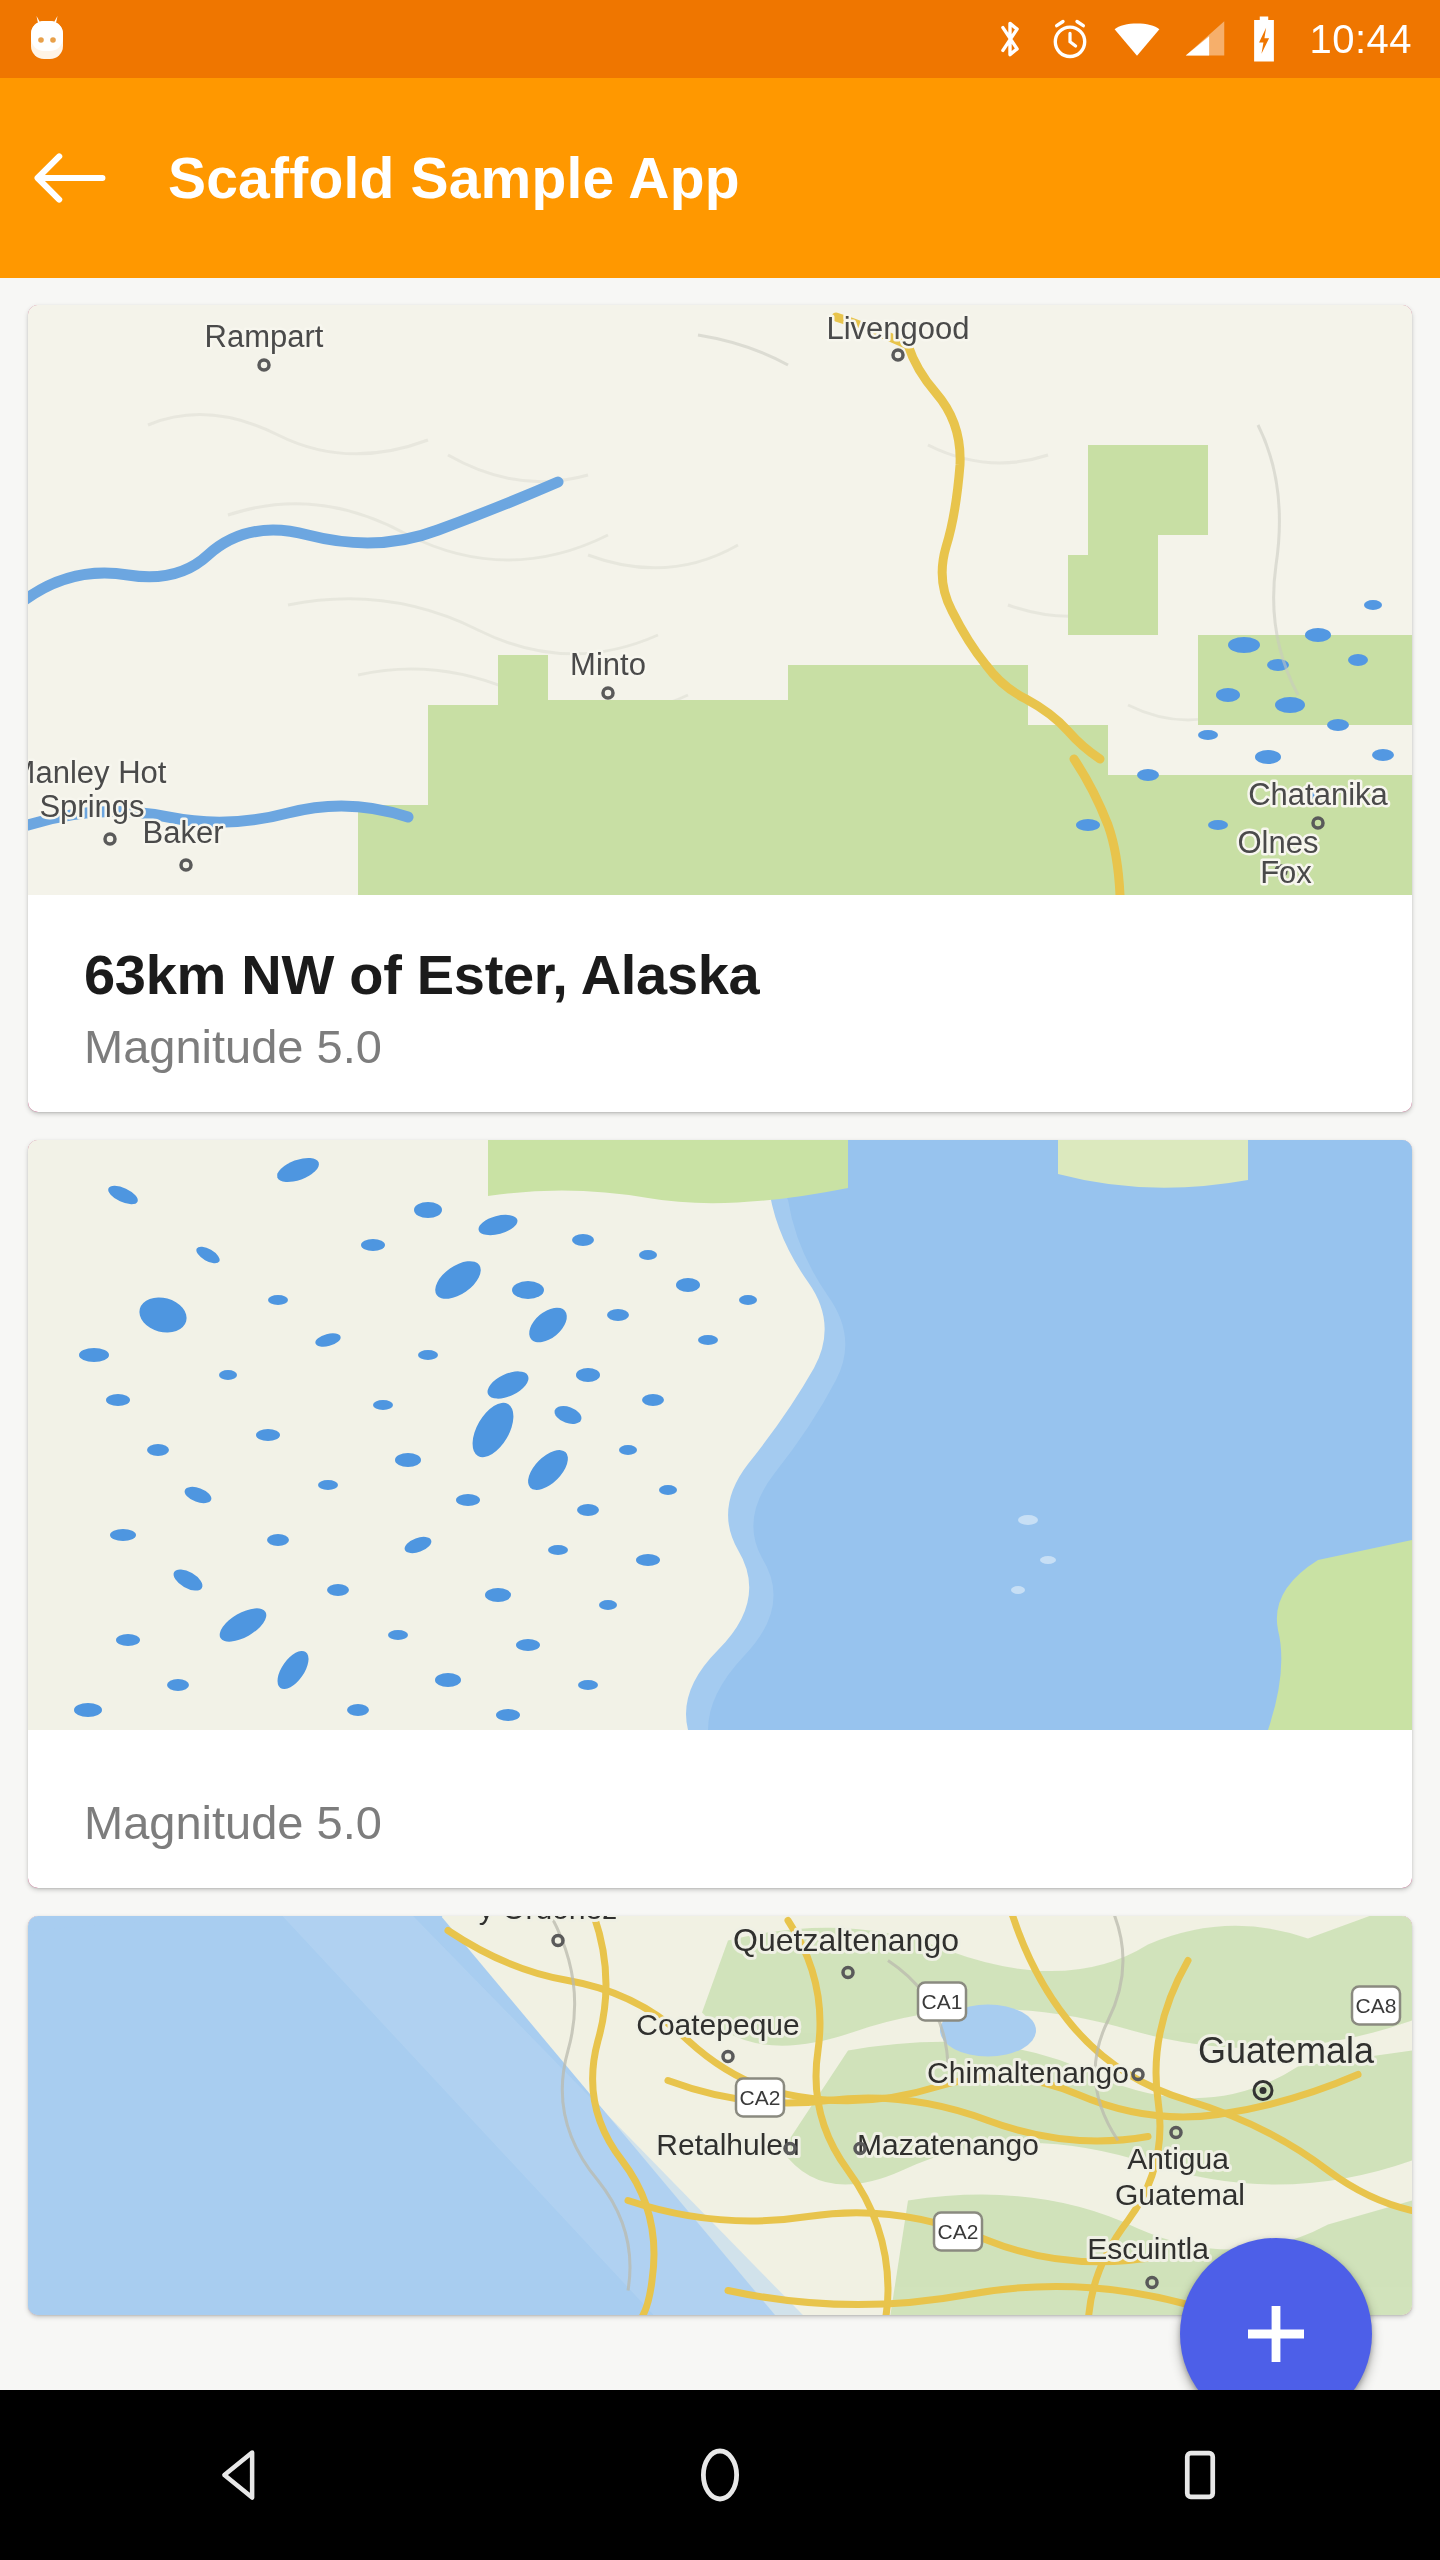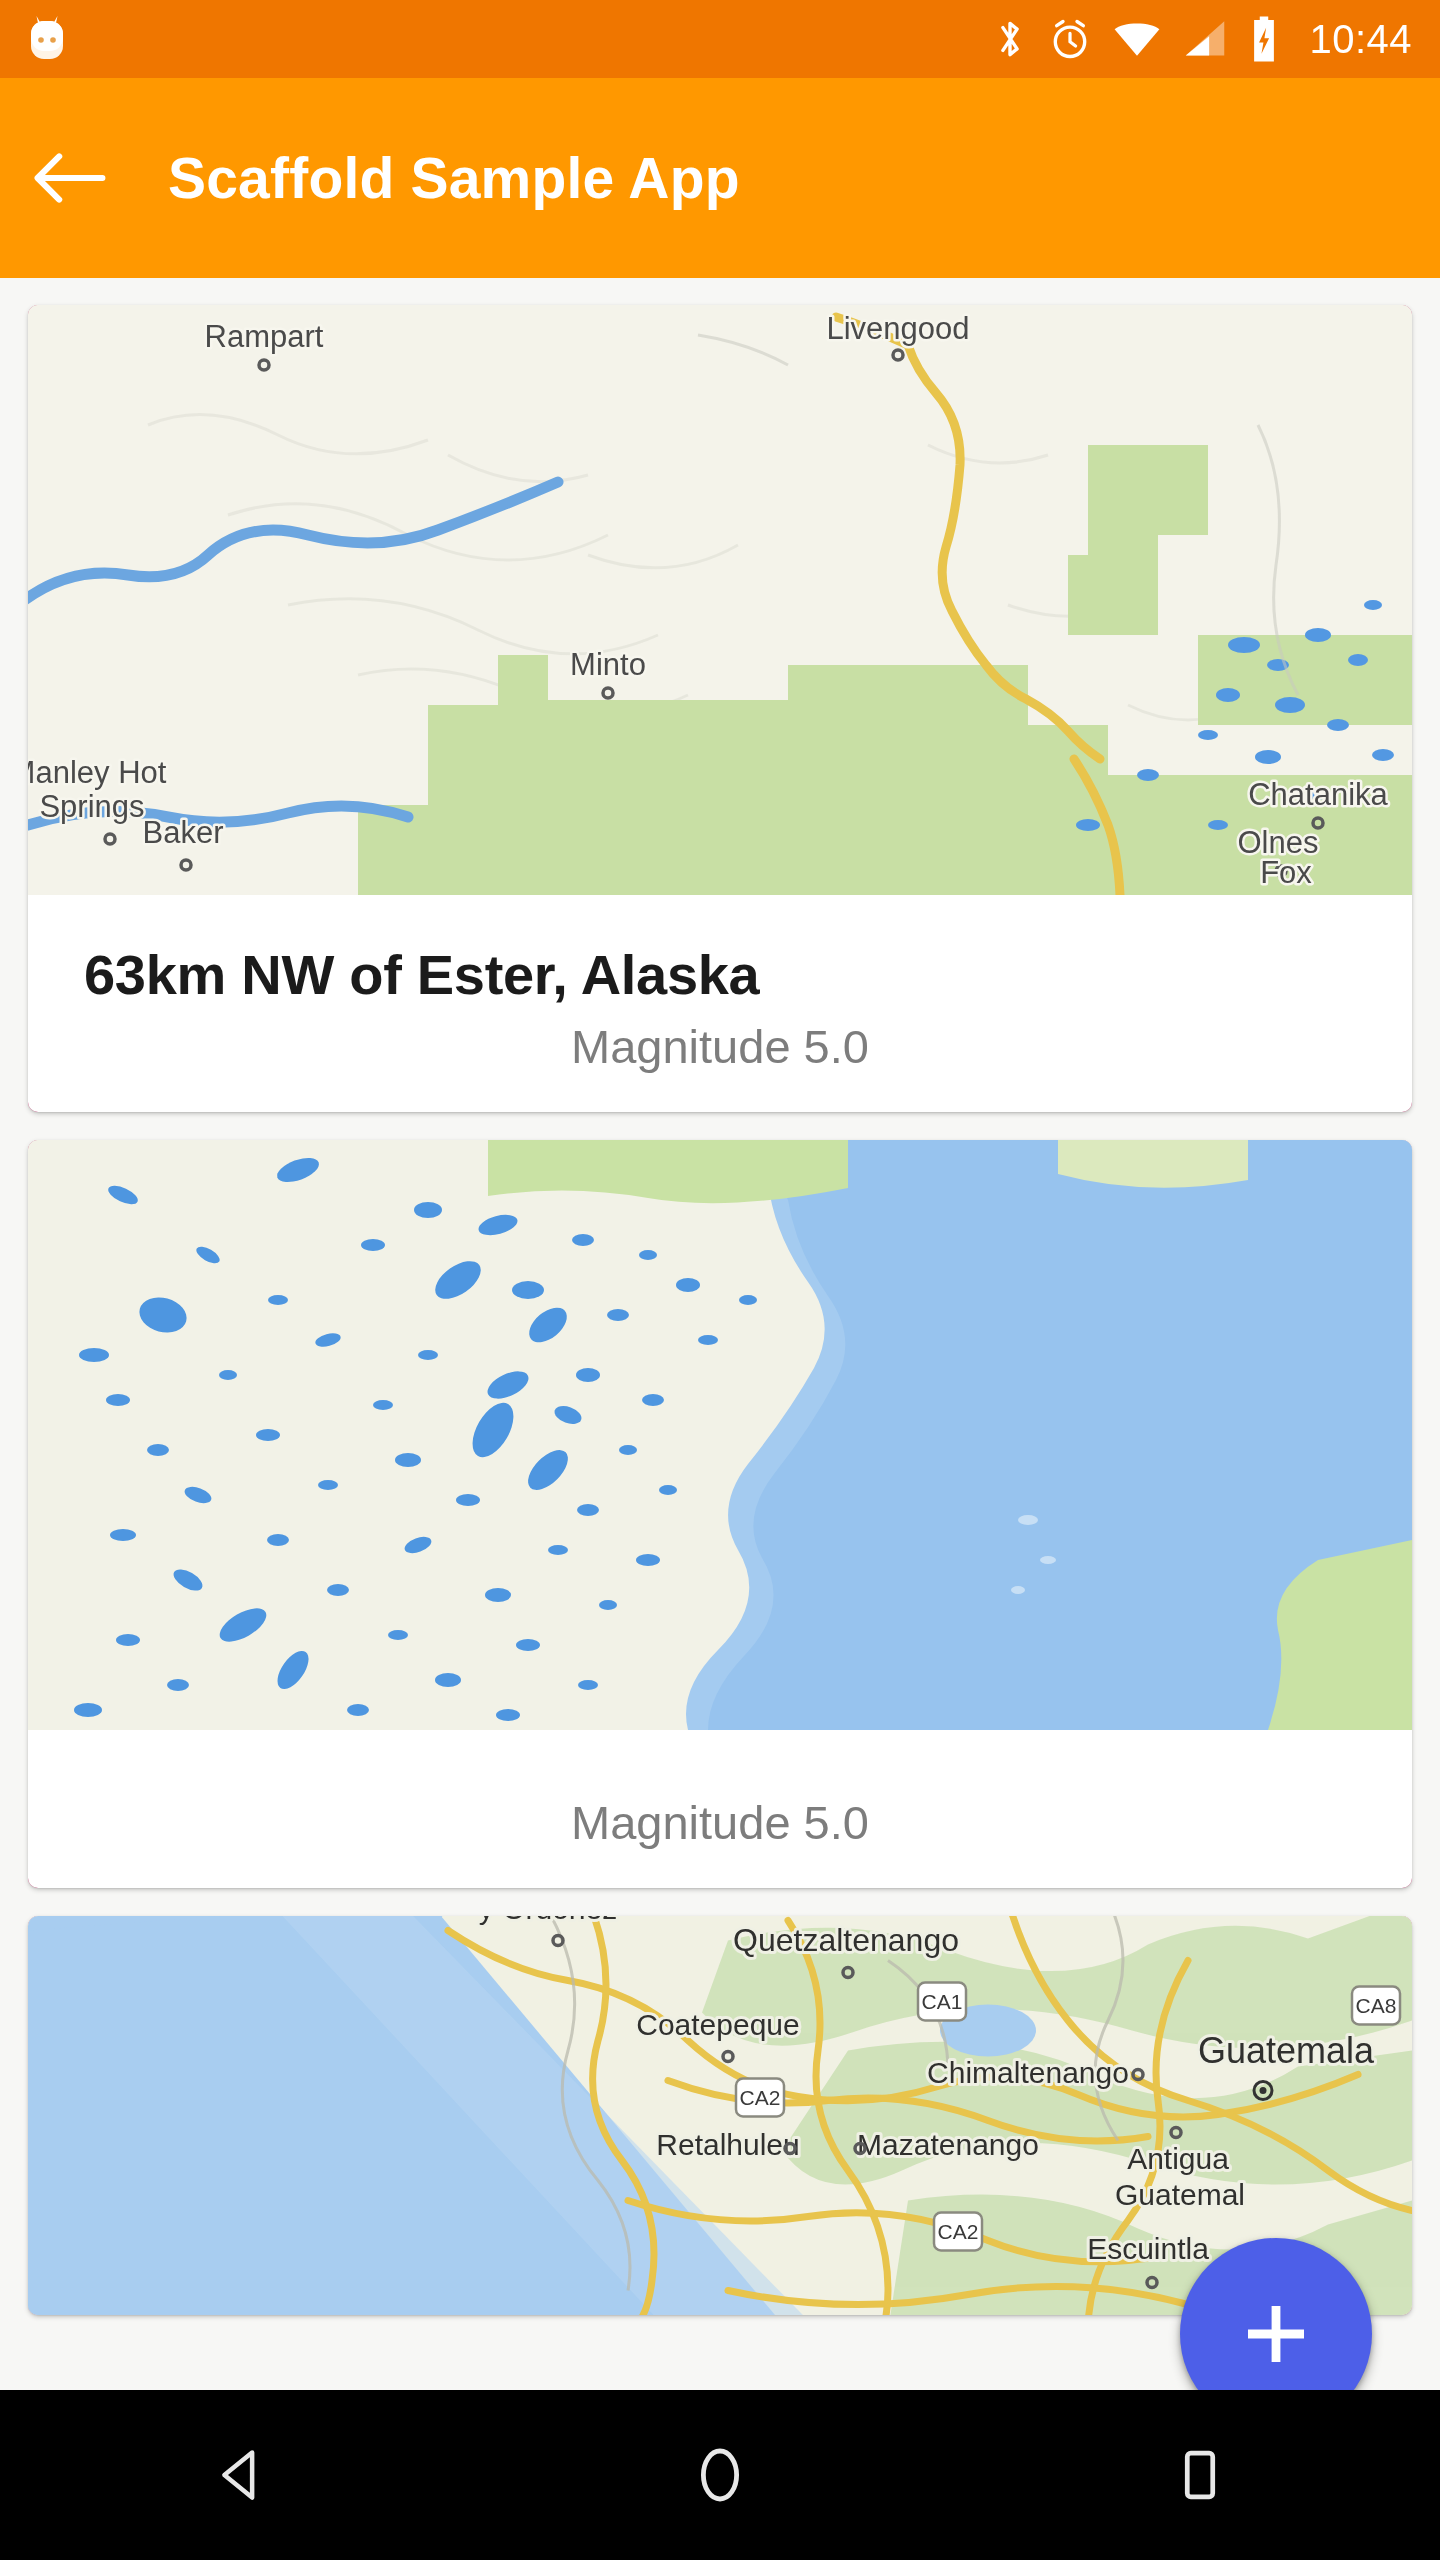--- a/index.html
+++ b/index.html
@@ -121,21 +121,20 @@
     line-height: 1.06;
     white-space: nowrap;
   }
   .card-subtitle {
     font-size: 47px;
     font-weight: 400;
     color: #7D7D7D;
     margin-top: 18px;
     line-height: 1.06;
     white-space: nowrap;
-    text-align: center;
   }
 
   
   .map-svg { display: block; width: 100%; height: 100%; }
   .maplabel {
     font-family: "Liberation Sans", sans-serif;
     fill: #4A4A4A;
     paint-order: stroke;
     stroke: #F7F6EE;
     stroke-width: 5px;

